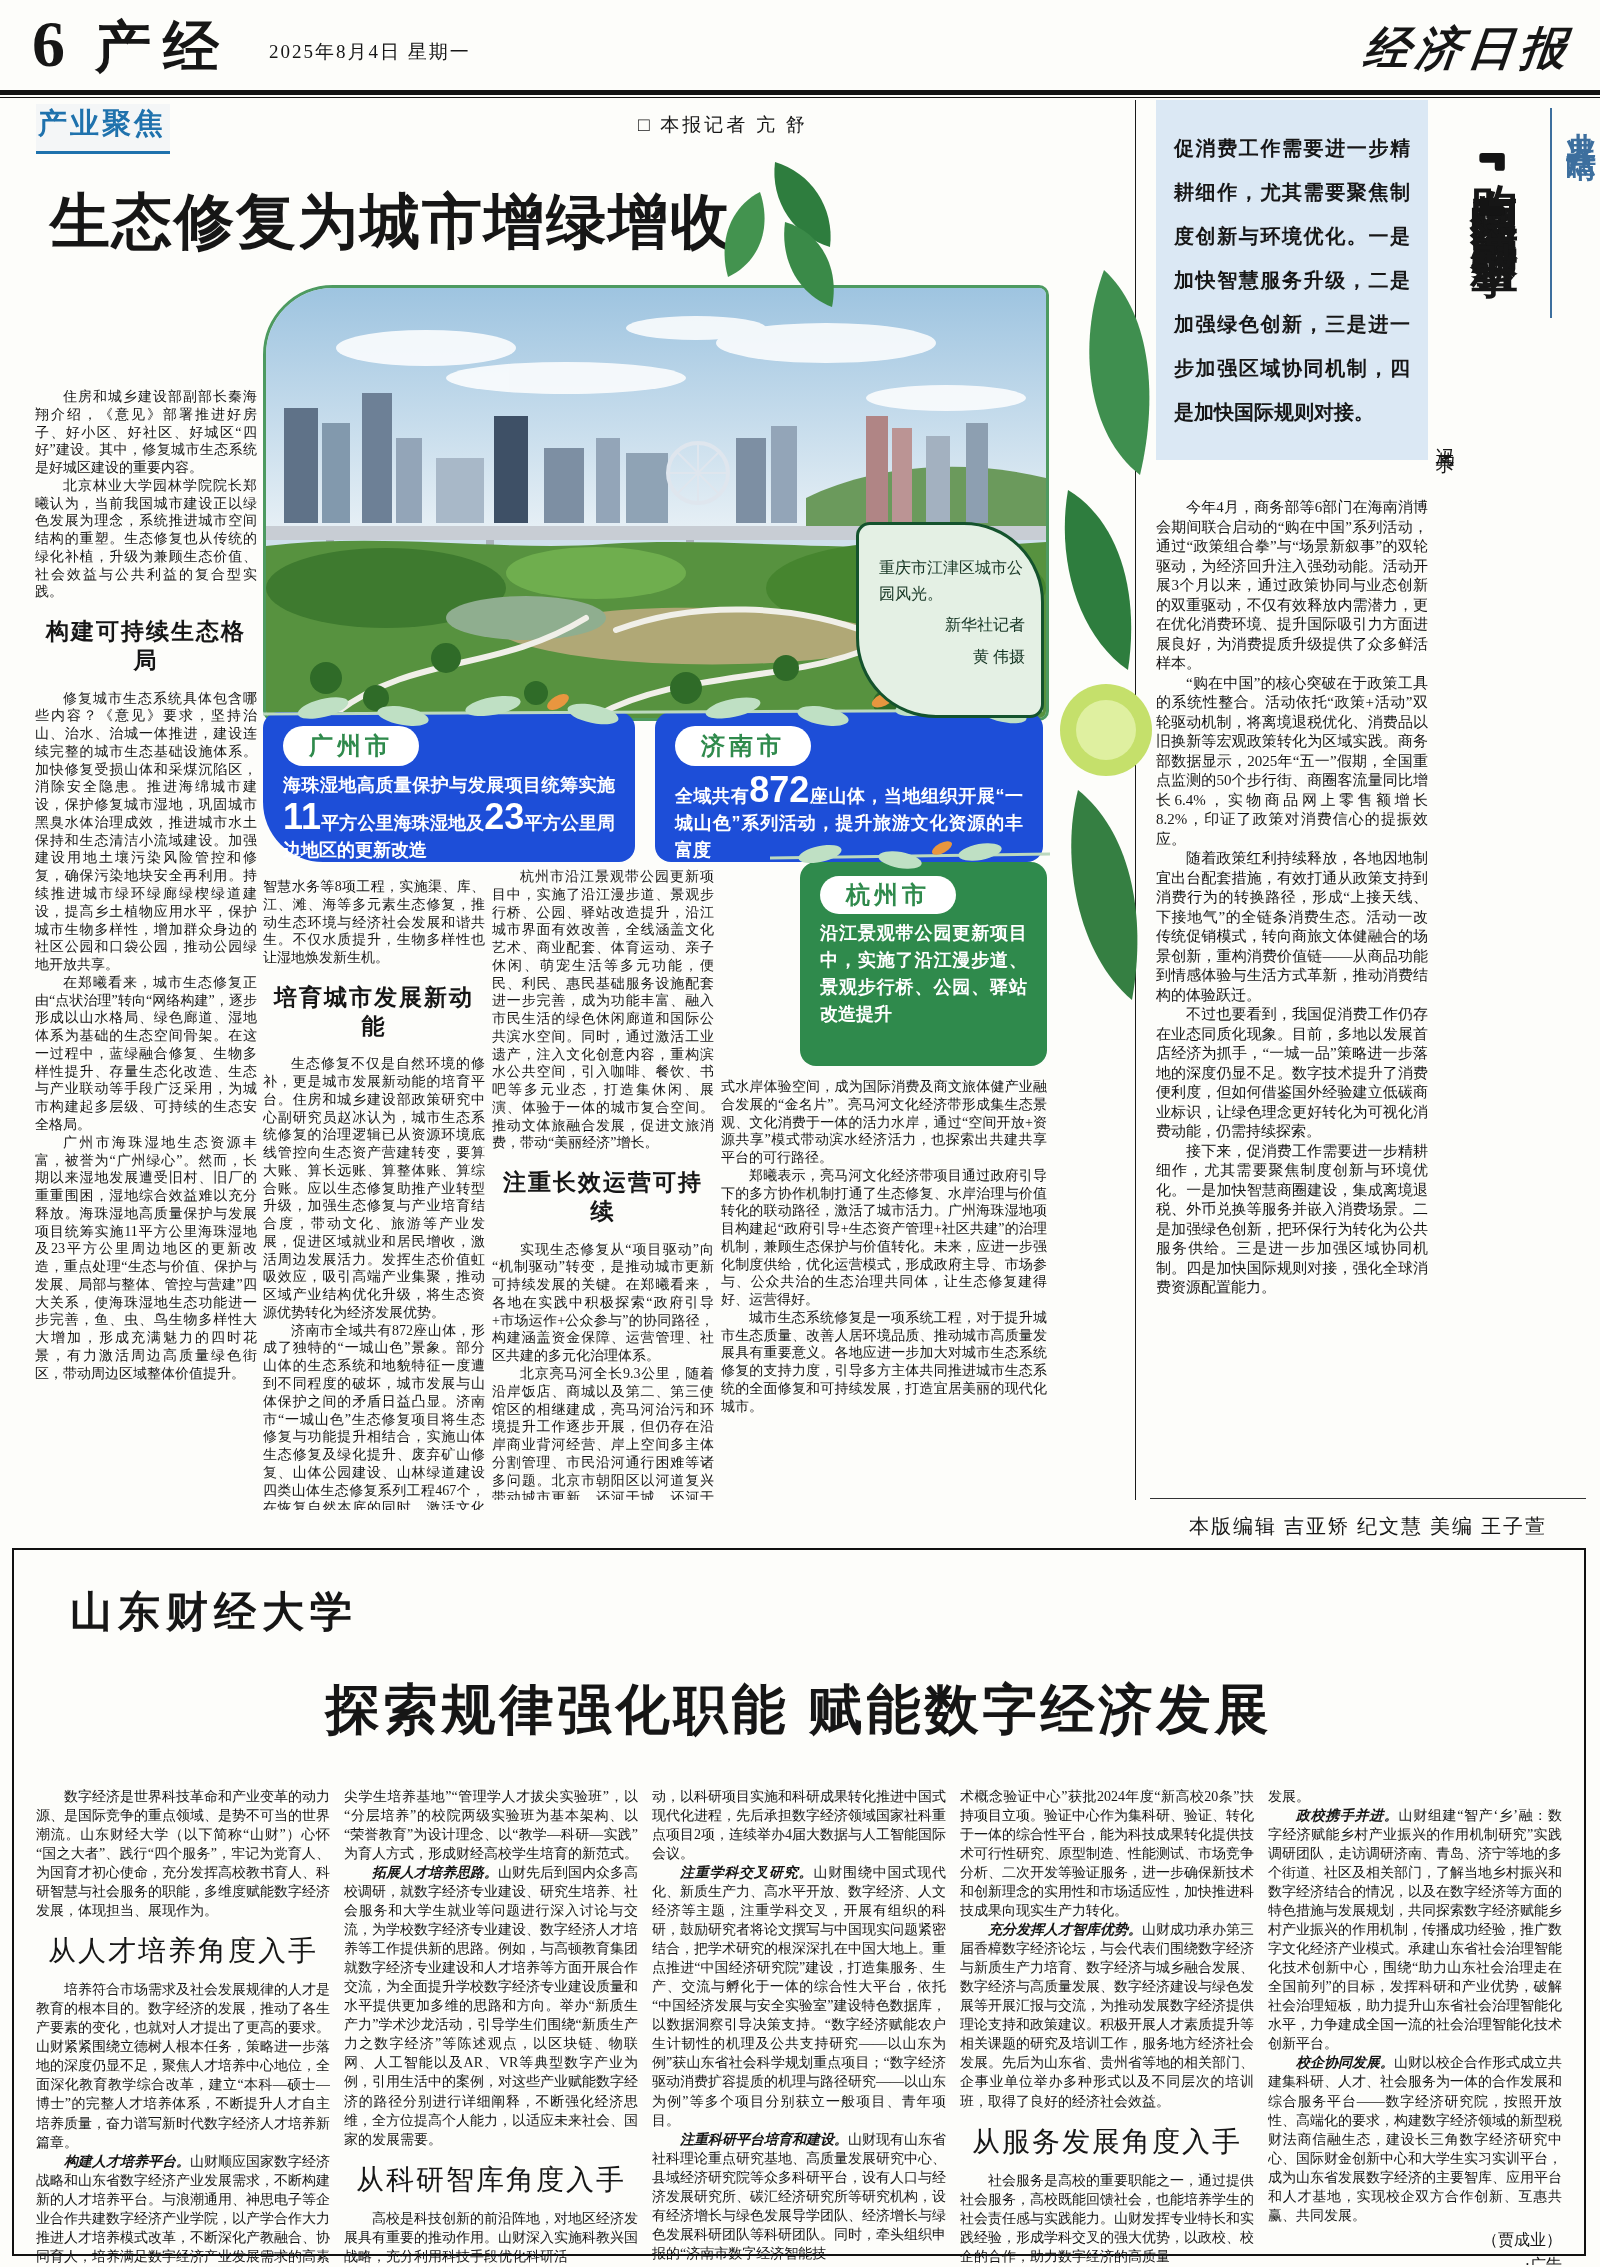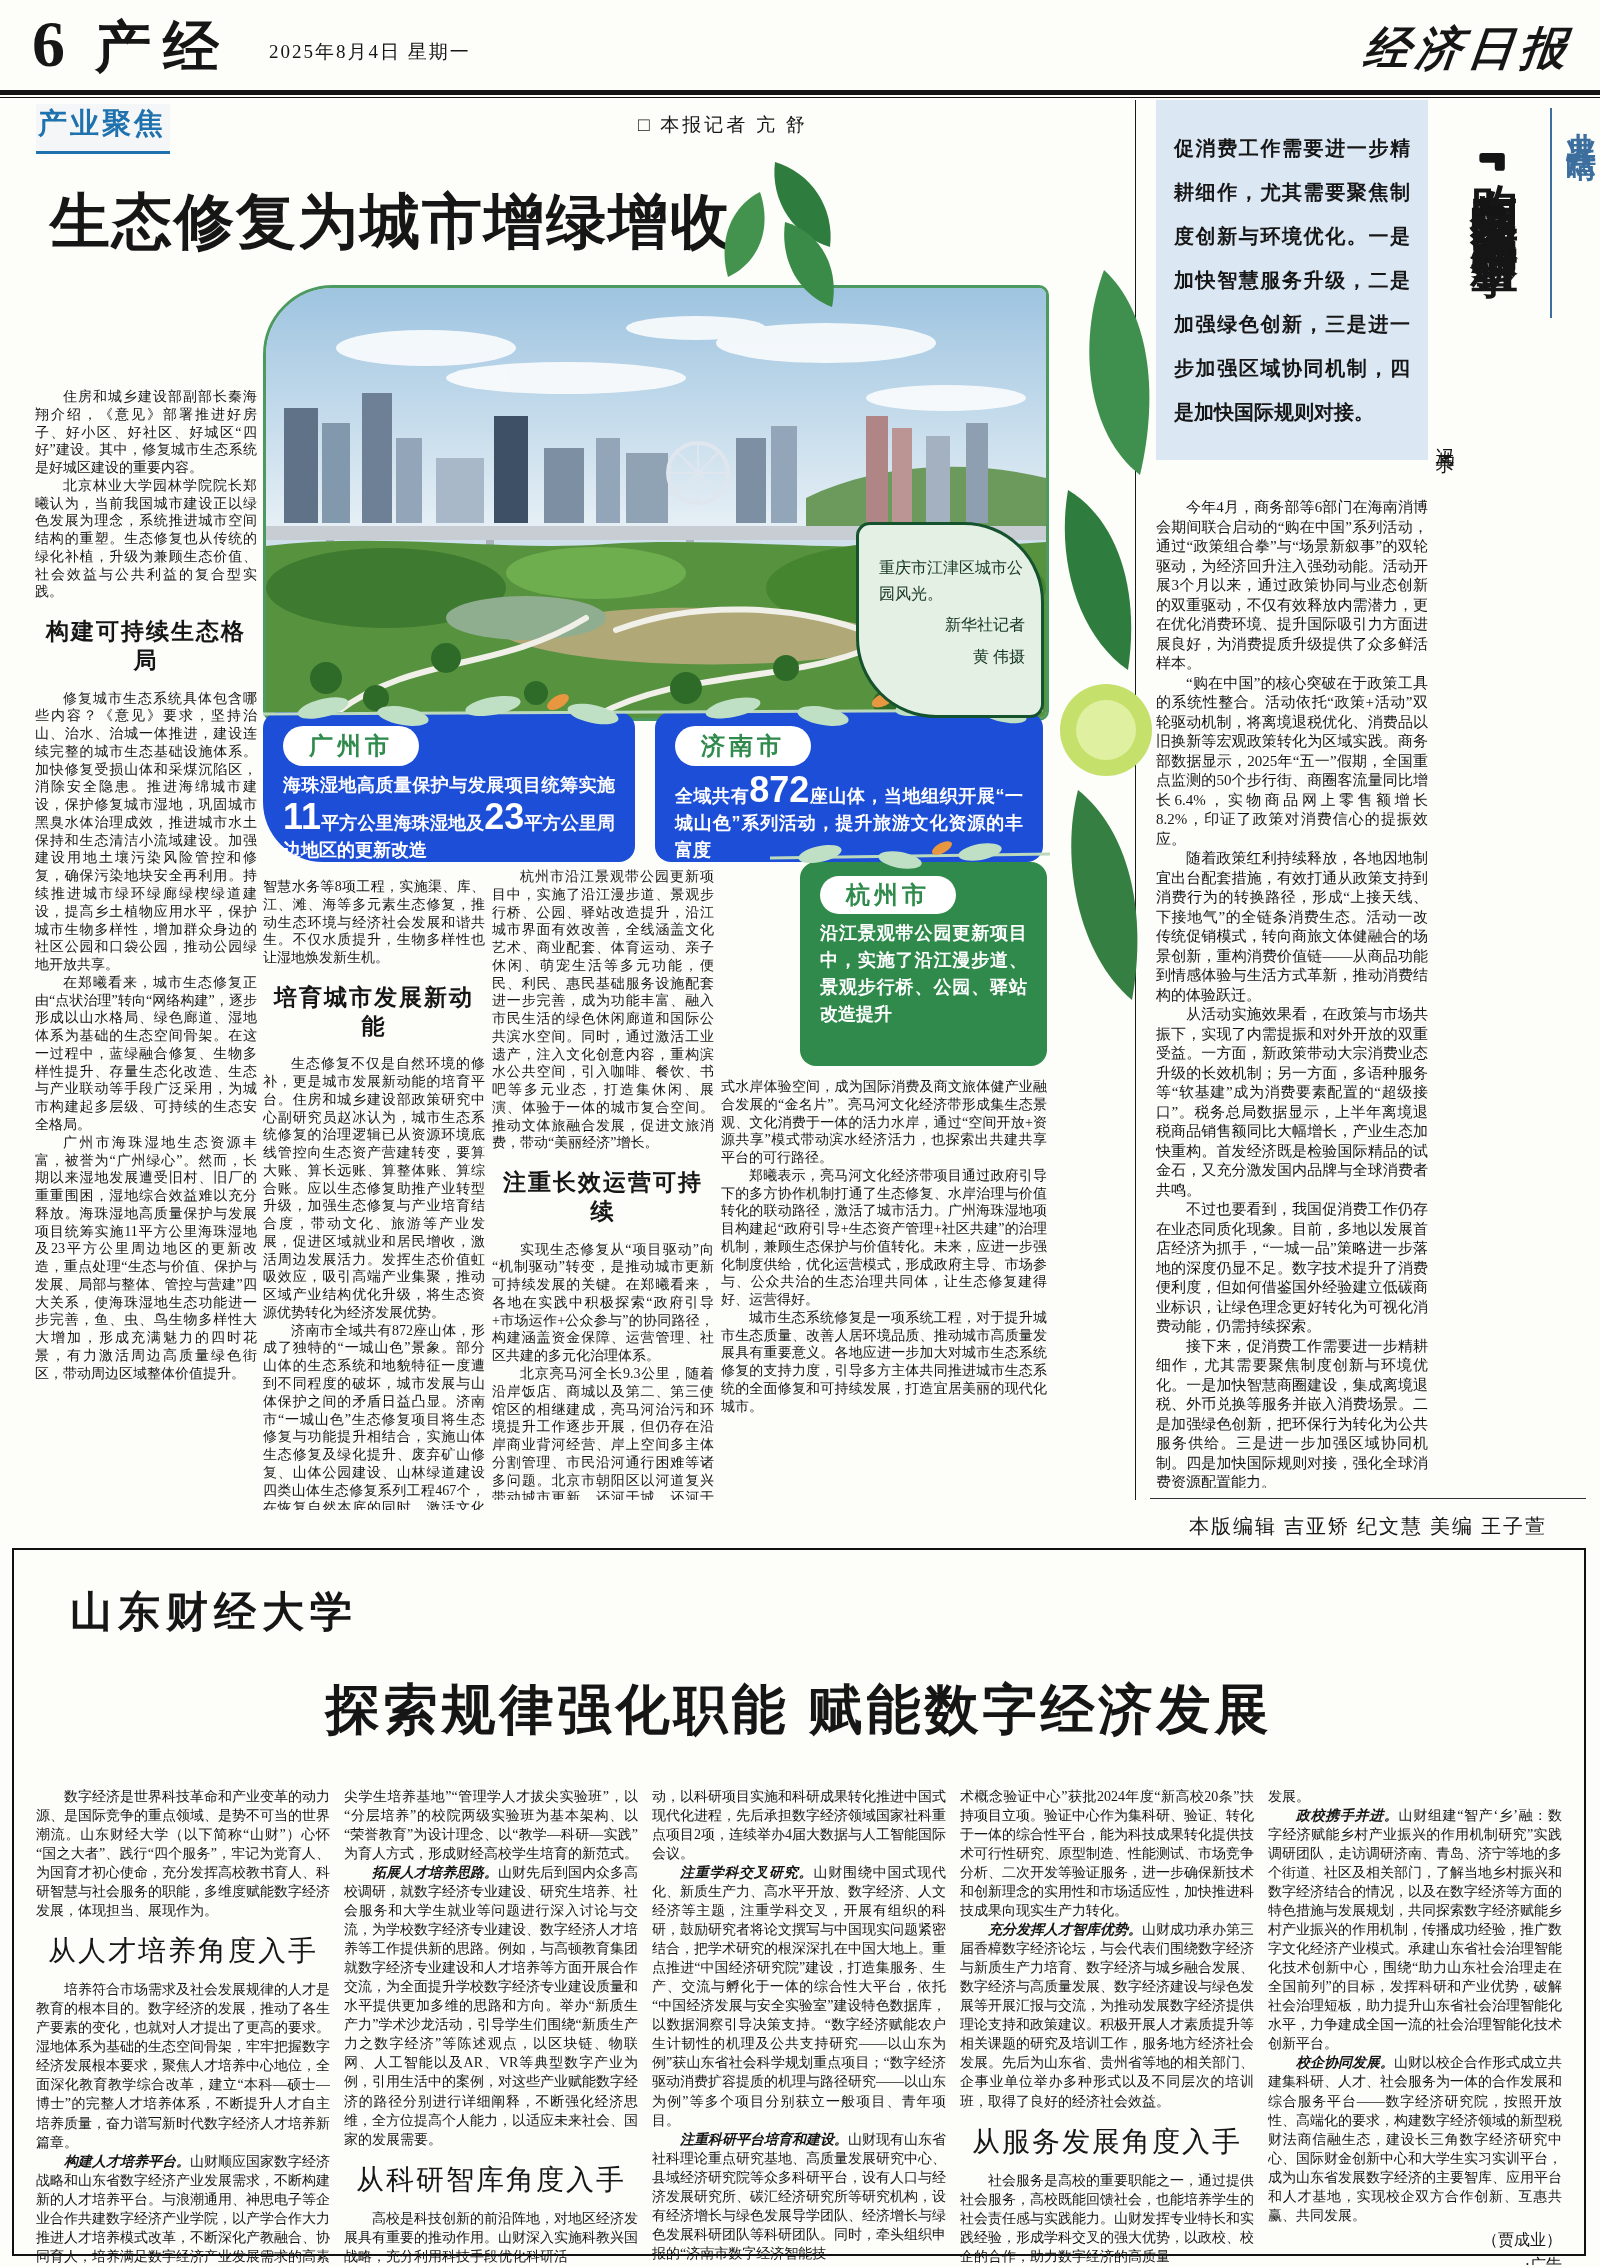--- a/index.html
+++ b/index.html
@@ -279,35 +279,34 @@
 
   <div class="comm">
     <div class="industry">业界点睛</div>
     <div class="vtitle"><span class="bk">『</span>购在中国<span class="bk">』</span>激活消费新引擎</div>
     <div class="vauthor">冯其予</div>
     <div class="lead-box">促消费工作需要进一步精耕细作，尤其需要聚焦制度创新与环境优化。一是加快智慧服务升级，二是加强绿色创新，三是进一步加强区域协同机制，四是加快国际规则对接。</div>
     <div class="comm-text">
         <p class="para">今年4月，商务部等6部门在海南消博会期间联合启动的“购在中国”系列活动，通过“政策组合拳”与“场景新叙事”的双轮驱动，为经济回升注入强劲动能。活动开展3个月以来，通过政策协同与业态创新的双重驱动，不仅有效释放内需潜力，更在优化消费环境、提升国际吸引力方面进展良好，为消费提质升级提供了众多鲜活样本。</p>
         <p class="para">“购在中国”的核心突破在于政策工具的系统性整合。活动依托“政策+活动”双轮驱动机制，将离境退税优化、消费品以旧换新等宏观政策转化为区域实践。商务部数据显示，2025年“五一”假期，全国重点监测的50个步行街、商圈客流量同比增长6.4%，实物商品网上零售额增长8.2%，印证了政策对消费信心的提振效应。</p>
         <p class="para">随着政策红利持续释放，各地因地制宜出台配套措施，有效打通从政策支持到消费行为的转换路径，形成“上接天线、下接地气”的全链条消费生态。活动一改传统促销模式，转向商旅文体健融合的场景创新，重构消费价值链——从商品功能到情感体验与生活方式革新，推动消费结构的体验跃迁。</p>
-        <p class="para">从活动实施效果看，在政策与市场共振下，实现了内需提振和对外开放的双重受益。一方面，新政策带动大宗消费业态升级的长效机制；另一方面，多语种服务等“软基建”成为消费要素配置的“超级接口”。税务总局数据显示，上半年离境退税商品销售额同比大幅增长，产业生态加快重构。首发经济既是检验国际精品的试金石，又充分激发国内品牌与全球消费者共鸣。</p>
         <p class="para">不过也要看到，我国促消费工作仍存在业态同质化现象。目前，多地以发展首店经济为抓手，“一城一品”策略进一步落地的深度仍显不足。数字技术提升了消费便利度，但如何借鉴国外经验建立低碳商业标识，让绿色理念更好转化为可视化消费动能，仍需持续探索。</p>
         <p class="para">接下来，促消费工作需要进一步精耕细作，尤其需要聚焦制度创新与环境优化。一是加快智慧商圈建设，集成离境退税、外币兑换等服务并嵌入消费场景。二是加强绿色创新，把环保行为转化为公共服务供给。三是进一步加强区域协同机制。四是加快国际规则对接，强化全球消费资源配置能力。</p>
       </div>
     <div class="editors">本版编辑  吉亚矫  纪文慧   美编  王子萱</div>
   </div>
 
   <div class="ad">
     <div class="ad-kicker">山东财经大学</div>
     <div class="ad-headline">探索规律强化职能  赋能数字经济发展</div>
     <div class="ad-cols">
       <div class="ad-col">
           <p class="para">数字经济是世界科技革命和产业变革的动力源、是国际竞争的重点领域、是势不可当的世界潮流。山东财经大学（以下简称“山财”）心怀“国之大者”、践行“四个服务”，牢记为党育人、为国育才初心使命，充分发挥高校教书育人、科研智慧与社会服务的职能，多维度赋能数字经济发展，体现担当、展现作为。</p>
           <h3 class="subhead">从人才培养角度入手</h3>
-          <p class="para">培养符合市场需求及社会发展规律的人才是教育的根本目的。数字经济的发展，推动了各生产要素的变化，也就对人才提出了更高的要求。湿地体系为基础的生态空间骨架，牢牢把握数字经济发展根本要求，聚焦人才培养中心地位，全面深化教育教学综合改革，建立“本科—硕士—博士”的完整人才培养体系，不断提升人才自主培养质量，奋力谱写新时代数字经济人才培养新篇章。</p>
+          <p class="para">培养符合市场需求及社会发展规律的人才是教育的根本目的。数字经济的发展，推动了各生产要素的变化，也就对人才提出了更高的要求。山财紧紧围绕立德树人根本任务，策略进一步落地的深度仍显不足，聚焦人才培养中心地位，全面深化教育教学综合改革，建立“本科—硕士—博士”的完整人才培养体系，不断提升人才自主培养质量，奋力谱写新时代数字经济人才培养新篇章。</p>
           <p class="para"><span class="lead">构建人才培养平台。</span>山财顺应国家数字经济战略和山东省数字经济产业发展需求，不断构建新的人才培养平台。与浪潮通用、神思电子等企业合作共建数字经济产业学院，以产学合作大力推进人才培养模式改革，不断深化产教融合、协同育人，培养满足数字经济产业发展需求的高素质人才。着力打造“经济学拔</p>
         </div>
       <div class="ad-col">
           <p class="para cont">尖学生培养基地”“管理学人才拔尖实验班”，以“分层培养”的校院两级实验班为基本架构、以“荣誉教育”为设计理念、以“教学—科研—实践”为育人方式，形成财经高校学生培育的新范式。</p>
           <p class="para"><span class="lead">拓展人才培养思路。</span>山财先后到国内众多高校调研，就数字经济专业建设、研究生培养、社会服务和大学生就业等问题进行深入讨论与交流，为学校数字经济专业建设、数字经济人才培养等工作提供新的思路。例如，与高顿教育集团就数字经济专业建设和人才培养等方面开展合作交流，为全面提升学校数字经济专业建设质量和水平提供更加多维的思路和方向。举办“新质生产力”学术沙龙活动，引导学生们围绕“新质生产力之数字经济”等陈述观点，以区块链、物联网、人工智能以及AR、VR等典型数字产业为例，引用生活中的案例，对这些产业赋能数字经济的路径分别进行详细阐释，不断强化经济思维，全方位提高个人能力，以适应未来社会、国家的发展需要。</p>
           <h3 class="subhead">从科研智库角度入手</h3>
           <p class="para">高校是科技创新的前沿阵地，对地区经济发展具有重要的推动作用。山财深入实施科教兴国战略，充分利用科技手段优化科研活</p>
         </div>
       <div class="ad-col">
           <p class="para cont">动，以科研项目实施和科研成果转化推进中国式现代化进程，先后承担数字经济领域国家社科重点项目2项，连续举办4届大数据与人工智能国际会议。</p>

